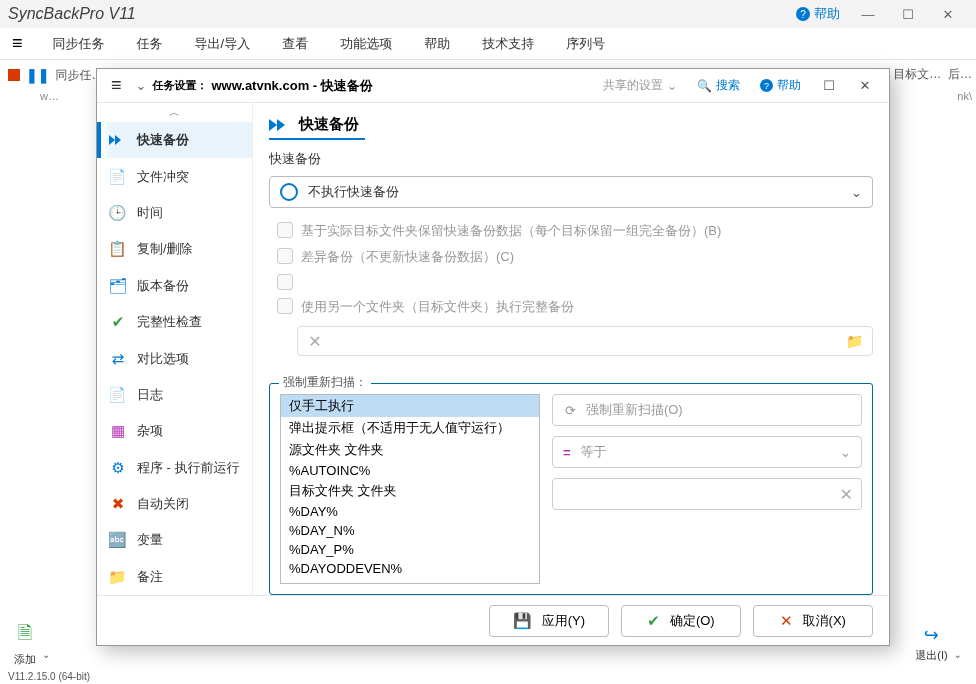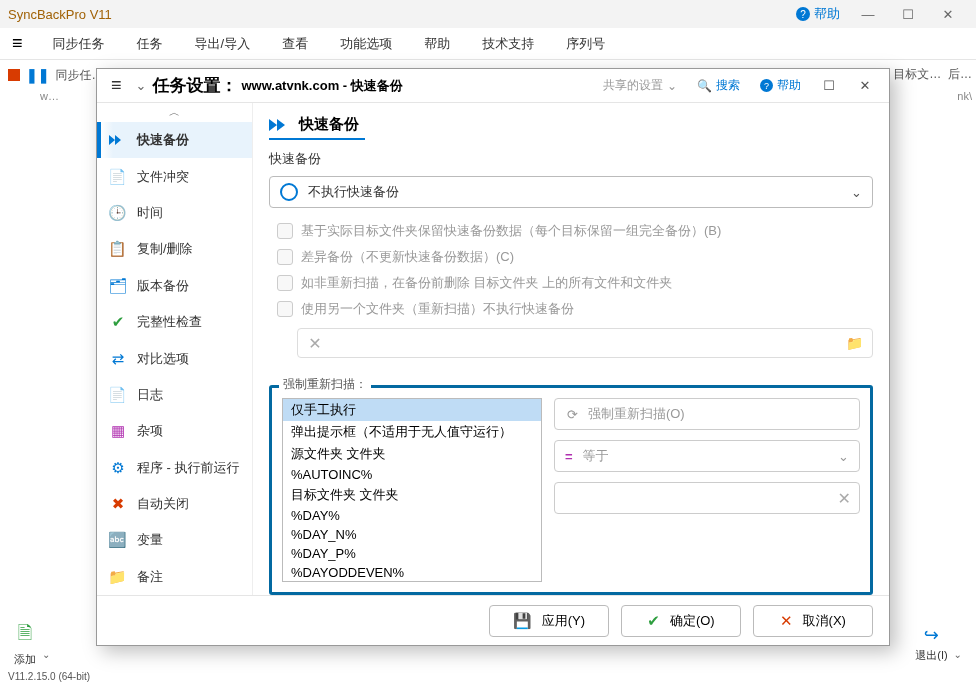--- a/index.html
+++ b/index.html
@@ -1,39 +1,39 @@
 <!DOCTYPE html>
 <html><head>
 <meta charset="utf-8">
 <style>
 * { box-sizing: border-box; margin: 0; padding: 0; font-family: "Microsoft YaHei", "Segoe UI", sans-serif; }
 body { background: #f0f0f0; width: 976px; height: 684px; overflow: hidden; font-size: 13px; }
 
 
 .main-window { width: 976px; height: 684px; background: #fff; display: flex; flex-direction: column; }
 .titlebar { height: 28px; background: #f3f3f3; display: flex; align-items: center; padding: 0 8px; color: #555; }
-.titlebar-title { flex: 1; font-size: 13px; color: #a16207; }
+.titlebar-title { flex: 1; font-size: 16px; color: #404040; font-style: italic; }
 .titlebar-help { display: flex; align-items: center; gap: 4px; color: #0078d4; margin-right: 8px; cursor: pointer; }
 .titlebar .win-btn { width: 40px; height: 28px; display: flex; align-items: center; justify-content: center; color: #666; }
 
 .menubar { height: 32px; display: flex; align-items: center; padding: 0 12px; gap: 4px; border-bottom: 1px solid #e5e5e5; }
 .menubar .hamb { font-size: 18px; margin-right: 12px; }
 .menubar .menu-item { padding: 4px 14px; color: #333; font-size: 13px; }
 
 .content-row { height: 30px; display: flex; align-items: center; gap: 6px; padding: 0 8px; color: #555; font-size: 12px; }
 .red-sq { width: 12px; height: 12px; background: #d83b01; display: inline-block; }
 .blue-pause { color: #0078d4; font-size: 14px; font-weight: bold; }
 .sub-row { height: 22px; padding: 0 40px; color: #888; font-size: 11px; }
 
 
 .dialog { position: absolute; left: 96px; top: 68px; width: 794px; height: 578px; background: #fff; border: 1px solid #999; box-shadow: 6px 6px 18px rgba(0,0,0,0.25); display: flex; flex-direction: column; }
 .dlg-title { height: 34px; display: flex; align-items: center; border-bottom: 1px solid #e5e5e5; padding: 0 6px; }
 .dlg-hamb { font-size: 18px; padding: 0 8px; color: #333; }
 .dlg-caret { padding: 0 6px; color: #666; }
-.dlg-tlabel { font-weight: bold; font-size: 17px; font-family: Liberation Serif, serif; }
+.dlg-tlabel { font-weight: bold; font-size: 11px; font-family: Liberation Serif, serif; }
 .dlg-tprof { font-weight: bold; font-size: 13px; margin-left: 4px; }
 .dlg-spacer { flex: 1; }
 .dlg-link { color: #999; padding: 0 10px; display: flex; align-items: center; gap: 4px; font-size: 12px; }
 .dlg-link.blue { color: #0078d4; }
 .dlg-win-btn { width: 36px; height: 30px; display: flex; align-items: center; justify-content: center; color: #555; }
 
 .dlg-body { flex: 1; display: flex; overflow: hidden; }
 
 
 .sidebar { width: 156px; background: #fff; display: flex; flex-direction: column; border-right: 1px solid #eee; }
@@ -46,30 +46,30 @@
 .panel { flex: 1; padding: 10px 16px 0 16px; display: flex; flex-direction: column; overflow: hidden; }
 .panel-head { display: flex; align-items: center; gap: 8px; border-bottom: 2px solid #0078d4; width: fit-content; padding: 2px 6px 4px 0; margin-bottom: 10px; font-weight: bold; font-size: 15px; }
 .panel-head .hicon svg { display: block; }
 .panel-sub { font-size: 13px; margin-bottom: 8px; color: #333; }
 
 .dropdown { height: 32px; border: 1px solid #bbb; border-radius: 4px; display: flex; align-items: center; padding: 0 10px; gap: 10px; margin-bottom: 10px; }
 .dropdown .circ { width: 18px; height: 18px; border: 2px solid #0078d4; border-radius: 50%; }
 .dropdown .dd-text { flex: 1; color: #333; }
 .dropdown .dd-caret { color: #555; }
 
-.chk-row { display: flex; align-items: center; gap: 8px; padding: 4px 0 4px 8px; color: #999; font-size: 13px; }
+.chk-row { display: flex; gap: 8px; padding: 4px 0 4px 8px; color: #999; font-size: 13px; }
 .chk-row .box { width: 16px; height: 16px; border: 1px solid #ccc; border-radius: 3px; background: #f8f8f8; flex-shrink: 0; }
 
 .path-row { display: flex; margin: 6px 0 10px 28px; height: 30px; border: 1px solid #ddd; border-radius: 4px; align-items: center; }
 .path-row .px { width: 34px; text-align: center; color: #aaa; font-size: 16px; }
 .path-row .pfill { flex: 1; }
 .path-row .pfold { width: 34px; text-align: center; font-size: 14px; }
 
 .fieldset-label { font-size: 12px; color: #555; padding: 0 4px; position: relative; top: 8px; left: 10px; background: #fff; width: fit-content; }
-.fieldset { border: 3px solid #0369a1; border-radius: 3px; padding: 10px; display: flex; gap: 12px; flex: 1; min-height: 0; }
+.fieldset { border: 1px solid #0369a1; border-radius: 3px; padding: 10px; display: flex; gap: 12px; flex: 1; min-height: 0; }
 
 .listbox { width: 260px; border: 1px solid #bbb; background: #fff; overflow-y: auto; font-size: 13px; }
 .listbox .li { padding: 2px 8px; }
 .listbox .li.sel { background: #bfdcf5; }
 
 .right-col { flex: 1; display: flex; flex-direction: column; gap: 10px; }
 .rbtn { height: 32px; border: 1px solid #ccc; border-radius: 4px; display: flex; align-items: center; gap: 10px; padding: 0 12px; color: #999; font-size: 13px; }
 .rsel { height: 32px; border: 1px solid #ccc; border-radius: 4px; display: flex; align-items: center; padding: 0 10px; color: #999; font-size: 13px; }
 .rsel .eq { color: #b030b0; font-weight: bold; margin-right: 10px; }
 .rsel .scaret { margin-left: auto; }
@@ -241,25 +241,24 @@
       <div class="chk-row">
           <span class="box"></span>
           <span>基于实际目标文件夹保留快速备份数据（每个目标保留一组完全备份）(B)</span>
         </div>
       <div class="chk-row">
           <span class="box"></span>
           <span>差异备份（不更新快速备份数据）(C)</span>
         </div>
       <div class="chk-row">
           <span class="box"></span>
-          <span>如非重新扫描，在备份前删除 目标文件夹 上的所有文件和文件夹</span>
         </div>
       <div class="chk-row">
           <span class="box"></span>
-          <span>使用另一个文件夹（重新扫描）不执行快速备份</span>
+          <span>使用另一个文件夹（目标文件夹）执行完整备份</span>
         </div>
 
       <div class="path-row">
         <span class="px">✕</span>
         <span class="pfill"></span>
         <span class="pfold">📁</span>
       </div>
 
       <div class="fieldset-label">强制重新扫描：</div>
       <div class="fieldset">

